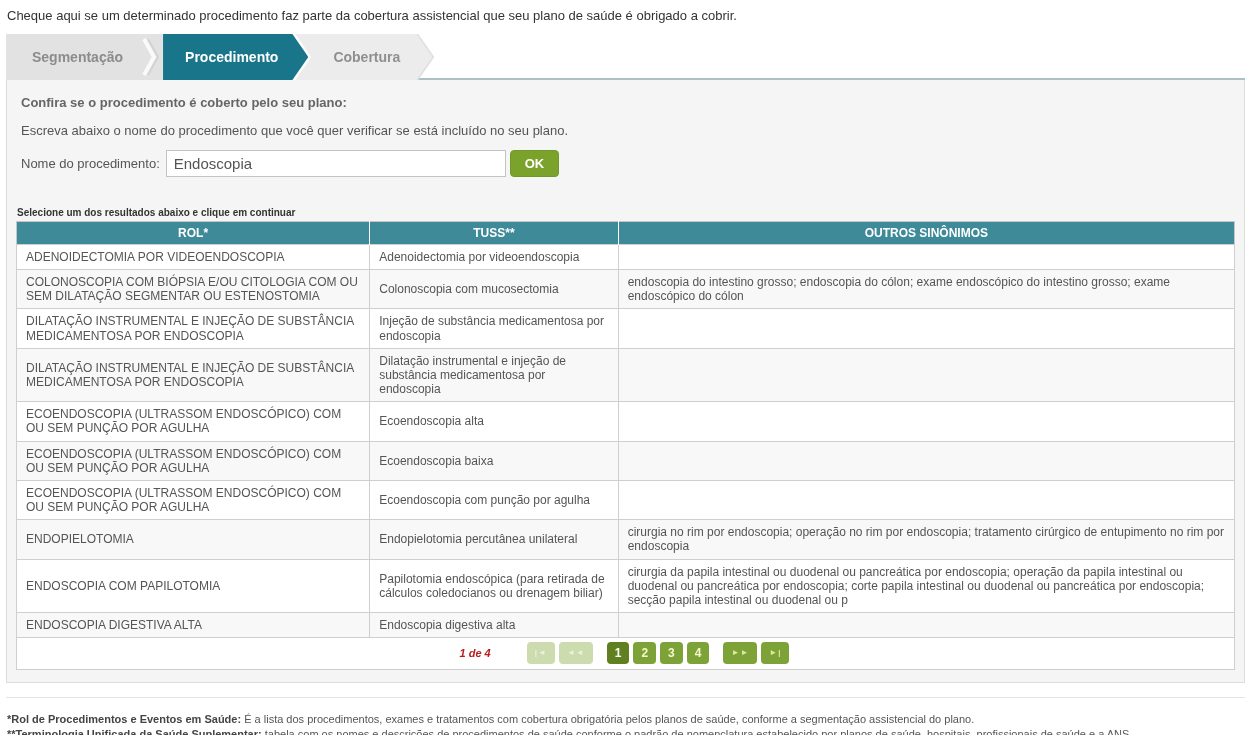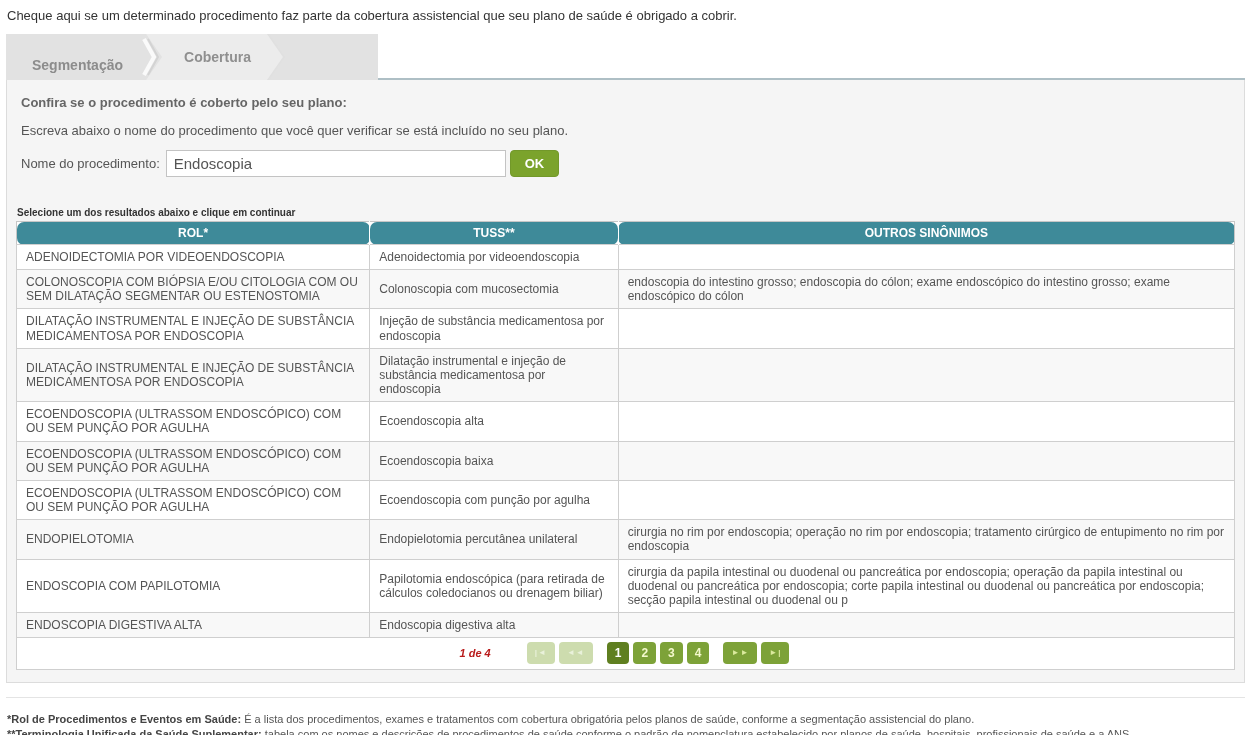--- a/index.html
+++ b/index.html
@@ -7,21 +7,21 @@
               font-family:"Liberation Sans", sans-serif; }
   .page { padding:8px 6px 0 6px; }
 
   .intro { font-size:13px; color:#333; padding-left:1px; margin-bottom:11px; }
 
   
   .wizard { position:relative; height:46px; border-bottom:2px solid #aebfc5; }
   .wizard-bg { position:absolute; left:0; top:0; width:372px; height:46px; background:#e2e2e2; }
   .tabs { position:relative; display:flex; height:46px; align-items:stretch; }
   .tab { font-size:14px; font-weight:bold; line-height:46px; white-space:nowrap; }
-  .tab-plain { color:#8c8c8c; padding:8px 18px 0 26px; }
+  .tab-plain { color:#8c8c8c; padding:0 18px 0 26px; }
   .sep-svg { align-self:center; }
   .tab-wrap-active { position:relative; z-index:2; filter:drop-shadow(3px 0 0 #ffffff); margin-left:4px; }
   .tab-active { background:#19758a; color:#fff; padding:0 30px 0 22px;
     clip-path:polygon(0 0, calc(100% - 16px) 0, 100% 50%, calc(100% - 16px) 100%, 0 100%); }
   .tab-wrap-next { position:relative; z-index:1; margin-left:-13px; filter:drop-shadow(2px 0 0 #e0e0e0); }
   .tab-next { background:#ececec; color:#8f8f8f; padding:0 32px 0 38px;
     clip-path:polygon(0 0, calc(100% - 16px) 0, 100% 50%, calc(100% - 16px) 100%, 0 100%, 16px 50%); }
 
   
   .panel { background:#f5f5f5; border:1px solid #dcdcdc; border-top:none; padding:15px 9px 12px 9px; }
@@ -33,21 +33,21 @@
                 font-family:"Liberation Sans",sans-serif; font-size:15px; color:#555; padding:0 7px; }
   .ok-btn { margin-left:4px; height:27px; padding:0 14px; background:#7ba32c; border:1px solid #72982a;
             border-radius:4px; color:#fff; font-weight:bold; font-size:13px; cursor:pointer;
             font-family:"Liberation Sans",sans-serif; }
 
   .results-heading { font-size:10px; font-weight:bold; color:#333; margin:30px 0 3px 1px; }
 
   
   table.results { width:100%; border-collapse:collapse; background:#fff; border:1px solid #c6c6c6; }
   table.results th { background:#3e8a99; color:#fff; font-size:12px; font-weight:bold;
-                     text-align:center; padding:4px 6px;border-radius:7px; }
+                     text-align:center; padding:4px 6px; }
   table.results th + th { border-left:1px solid #fff; }
   table.results td { border:1px solid #cfcfcf; font-size:12px; color:#555;
                      padding:5px 9px; line-height:1.18; vertical-align:middle; }
   table.results tbody tr:nth-child(even) td { background:#f8f8f8; }
   .col-rol { width:29%; }
   .col-tuss { width:20.4%; }
   .col-syn { width:50.6%; }
 
   
   .pag-cell { text-align:center; padding:4px 0 5px 0 !important; background:#fff !important; }
@@ -76,20 +76,23 @@
   <div class="intro">Cheque aqui se um determinado procedimento faz parte da cobertura assistencial que seu plano de saúde é obrigado a cobrir.</div>
 
   <div class="wizard">
     <div class="wizard-bg"></div>
     <div class="tabs">
       <div class="tab tab-plain">Segmentação</div>
       <svg class="sep-svg" width="18" height="46" viewBox="0 0 18 46">
         <polyline points="7,5 17,23 7,41" fill="none" stroke="#d3d3d3" stroke-width="2"></polyline>
         <polyline points="3,5 13,23 3,41" fill="none" stroke="#fafafa" stroke-width="4"></polyline>
       </svg>
+      <div class="tab-wrap-active">
+        <div class="tab tab-active">Procedimento</div>
+      </div>
       <div class="tab-wrap-next">
         <div class="tab tab-next">Cobertura</div>
       </div>
     </div>
   </div>
 
   <div class="panel">
 
     <div class="panel-heading">Confira se o procedimento é coberto pelo seu plano:</div>
     <div class="panel-instruction">Escreva abaixo o nome do procedimento que você quer verificar se está incluído no seu plano.</div>

